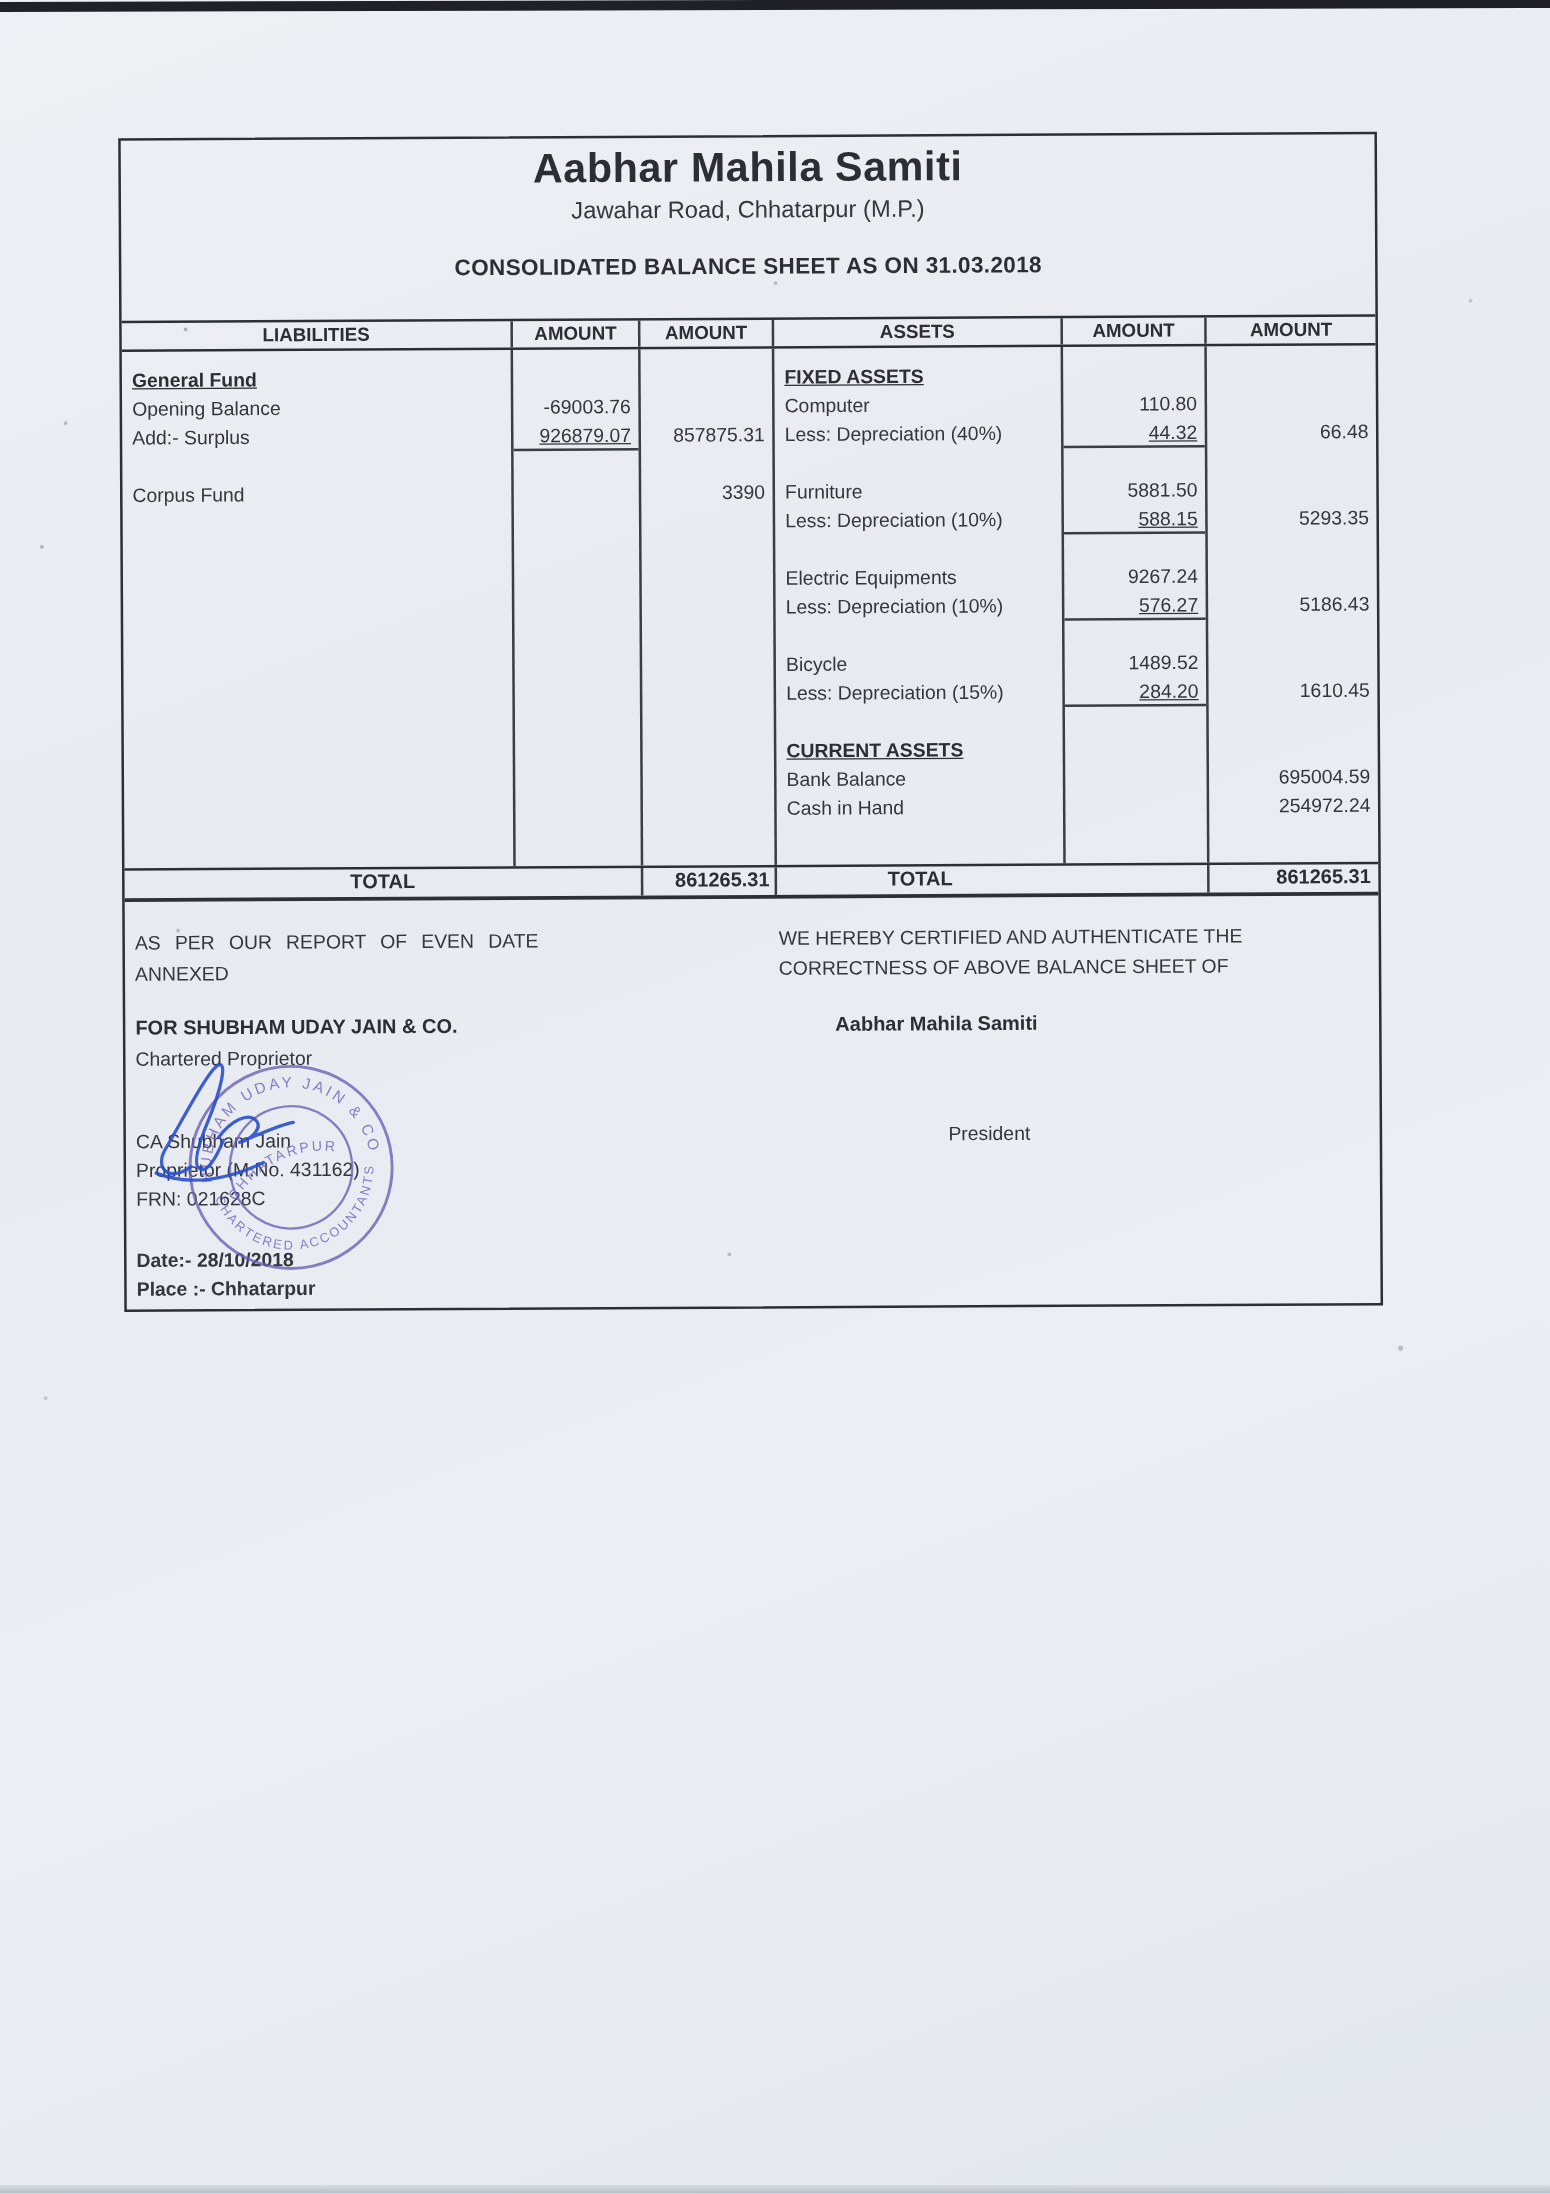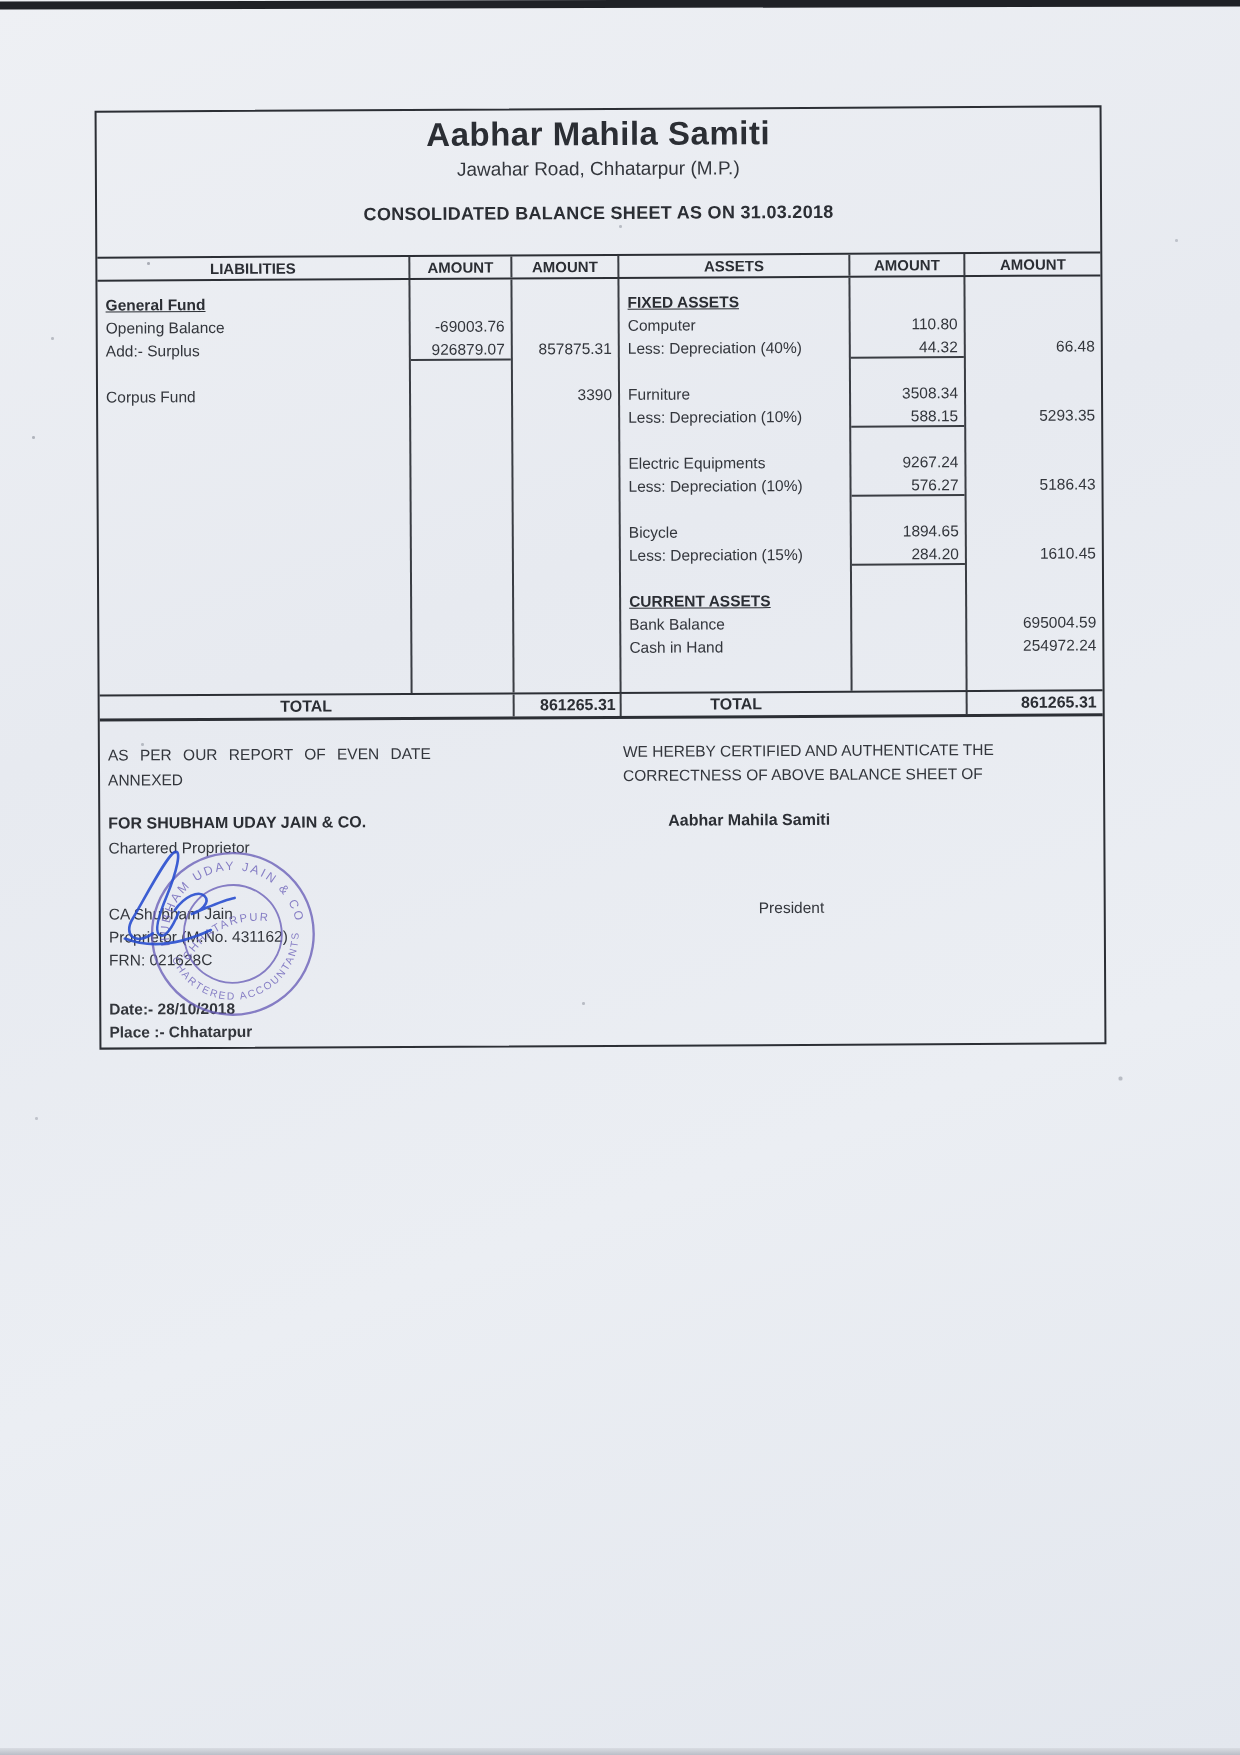--- a/index.html
+++ b/index.html
@@ -39,21 +39,21 @@
   .x0{left:0;width:311px;}
   .x1{left:311px;width:102px;}
   .x2{left:413px;width:107px;}
   .x3{left:520px;width:231px;}
   .x4{left:751px;width:115px;}
   .x5{left:866px;width:137px;}
   .ln{height:23px;line-height:23px;font-size:15.5px;box-sizing:border-box;white-space:nowrap;}
   .lab{padding-left:8px;text-align:left;}
   .num{padding-right:6px;text-align:right;}
   .sec{font-weight:bold;text-decoration:underline;color:#2b2e34;}
-  .rule{border-bottom:2px solid #3a3d43;}
+  .rule{border-bottom:2px solid #3a3d43;text-decoration:underline;}
   .trow{position:absolute;top:582px;left:0;width:1003px;height:27px;border-top:2px solid #2c2f35;border-bottom:3px solid #2c2f35;box-sizing:border-box;font-weight:bold;font-size:16px;color:#2b2e34;}
   .trow .tc{position:absolute;top:0;height:22px;line-height:22px;box-sizing:border-box;}
   .t-liab{left:0;width:413px;text-align:center;}
   .t-a2{left:413px;width:107px;text-align:right;padding-right:4px;border-left:2px solid #3a3d43;}
   .t-assets{left:520px;width:231px;text-align:center;border-left:2px solid #3a3d43;}
   .t-a4{left:866px;width:137px;text-align:right;padding-right:6px;border-left:2px solid #3a3d43;}
   
   .ft{position:absolute;font-size:15.5px;}
   .report{top:630px;left:8px;width:425px;line-height:25px;word-spacing:7px;}
   .cert{top:630px;left:523px;width:445px;line-height:24px;}
@@ -169,27 +169,27 @@
         <div class="ln lab">Bank Balance</div>
         <div class="ln lab">Cash in Hand</div>
         <div class="ln lab"></div>
       </div>
 
       <div class="col x4 vb">
         <div class="ln num"></div>
         <div class="ln num">110.80</div>
         <div class="ln num rule">44.32</div>
         <div class="ln num"></div>
-        <div class="ln num">3508.34</div>
+        <div class="ln num">5881.50</div>
         <div class="ln num rule">588.15</div>
         <div class="ln num"></div>
         <div class="ln num">9267.24</div>
         <div class="ln num rule">576.27</div>
         <div class="ln num"></div>
-        <div class="ln num">1894.65</div>
+        <div class="ln num">1489.52</div>
         <div class="ln num rule">284.20</div>
         <div class="ln num"></div>
         <div class="ln num"></div>
         <div class="ln num"></div>
         <div class="ln num"></div>
         <div class="ln num"></div>
       </div>
 
       <div class="col x5 vb">
         <div class="ln num"></div>

